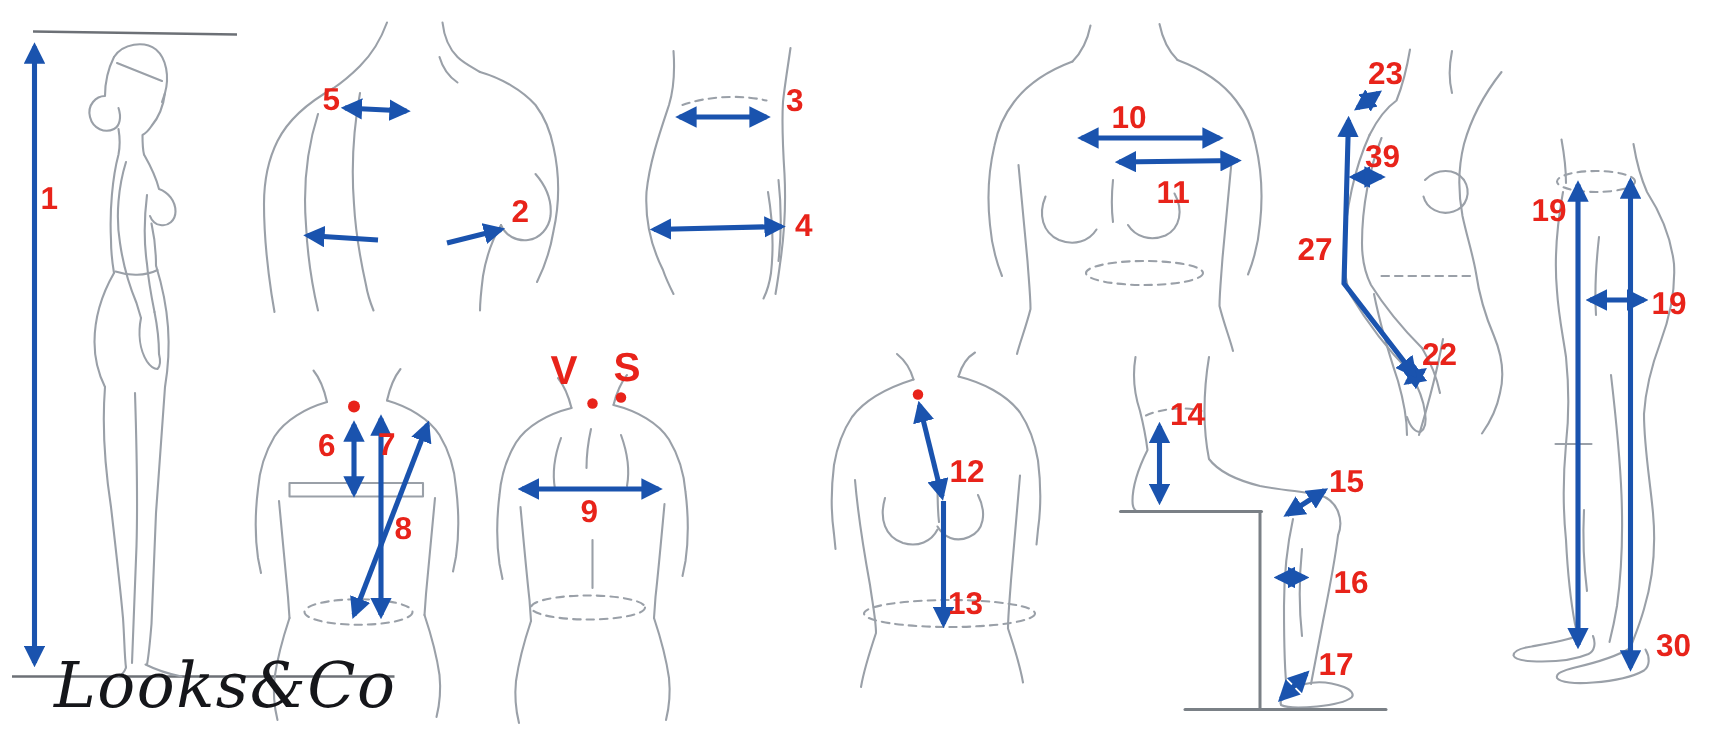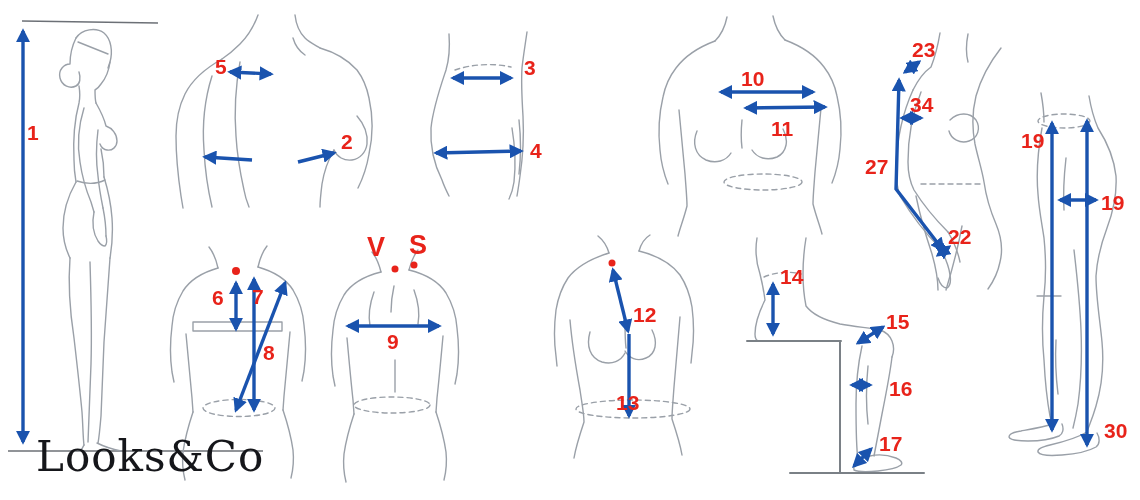--- a/index.html
+++ b/index.html
@@ -3,21 +3,21 @@
 <meta charset="utf-8">
 <style>
   html,body{margin:0;padding:0;background:#fff;}
   .stage{position:relative;width:1140px;height:500px;background:#ffffff;overflow:hidden;
          font-family:"Liberation Sans",sans-serif;}
   .stage svg{position:absolute;left:0;top:0;}
   .mlabel{position:absolute;font-weight:bold;font-size:21px;line-height:1;color:#e8231a;
           font-family:"Liberation Sans",sans-serif;}
   .vs{font-size:27px;}
   .logo{position:absolute;left:36px;top:432px;font-family:"DejaVu Serif",serif;
-        font-size:42px;color:#15161a;letter-spacing:1px;}
+        font-style:italic;font-size:42px;color:#15161a;letter-spacing:1px;}
 </style>
 </head>
 <body>
 
 <div class="stage">
 
 <svg width="1140" height="500" viewBox="0 0 1140 500">
   <defs>
     <marker id="ah" viewBox="0 0 10 10" refX="8" refY="5" markerWidth="4.2" markerHeight="4.2" orient="auto-start-reverse">
       <path d="M0,0 L10,5 L0,10 z" fill="#1a53ae"></path>
@@ -213,29 +213,29 @@
   <div class="mlabel" style="left:524px;top:57px">3</div>
   <div class="mlabel" style="left:530px;top:140px">4</div>
   <div class="mlabel" style="left:215px;top:56px">5</div>
   <div class="mlabel" style="left:212px;top:287px">6</div>
   <div class="mlabel" style="left:252px;top:286px">7</div>
   <div class="mlabel" style="left:263px;top:342px">8</div>
   <div class="mlabel" style="left:387px;top:331px">9</div>
   <div class="mlabel" style="left:741px;top:68px">10</div>
   <div class="mlabel" style="left:771px;top:118px">11</div>
   <div class="mlabel" style="left:633px;top:304px">12</div>
-  <div class="mlabel" style="left:616px;top:392px">13</div>
+  <div class="mlabel" style="left:632px;top:392px">13</div>
   <div class="mlabel" style="left:780px;top:266px">14</div>
   <div class="mlabel" style="left:886px;top:311px">15</div>
   <div class="mlabel" style="left:889px;top:378px">16</div>
   <div class="mlabel" style="left:879px;top:433px">17</div>
   <div class="mlabel" style="left:1101px;top:192px">19</div>
   <div class="mlabel" style="left:1021px;top:130px">19</div>
   <div class="mlabel" style="left:1104px;top:420px">30</div>
-  <div class="mlabel" style="left:910px;top:94px">34</div>
+  <div class="mlabel" style="left:910px;top:94px">39</div>
   <div class="mlabel" style="left:948px;top:226px">22</div>
   <div class="mlabel" style="left:912px;top:39px">23</div>
   <div class="mlabel" style="left:865px;top:156px">27</div>
 
   <div class="mlabel vs" style="left:367px;top:234px">V</div>
   <div class="mlabel vs" style="left:409px;top:232px">S</div>
 
   <div class="logo">Looks&amp;Co</div>
 
 </div>

